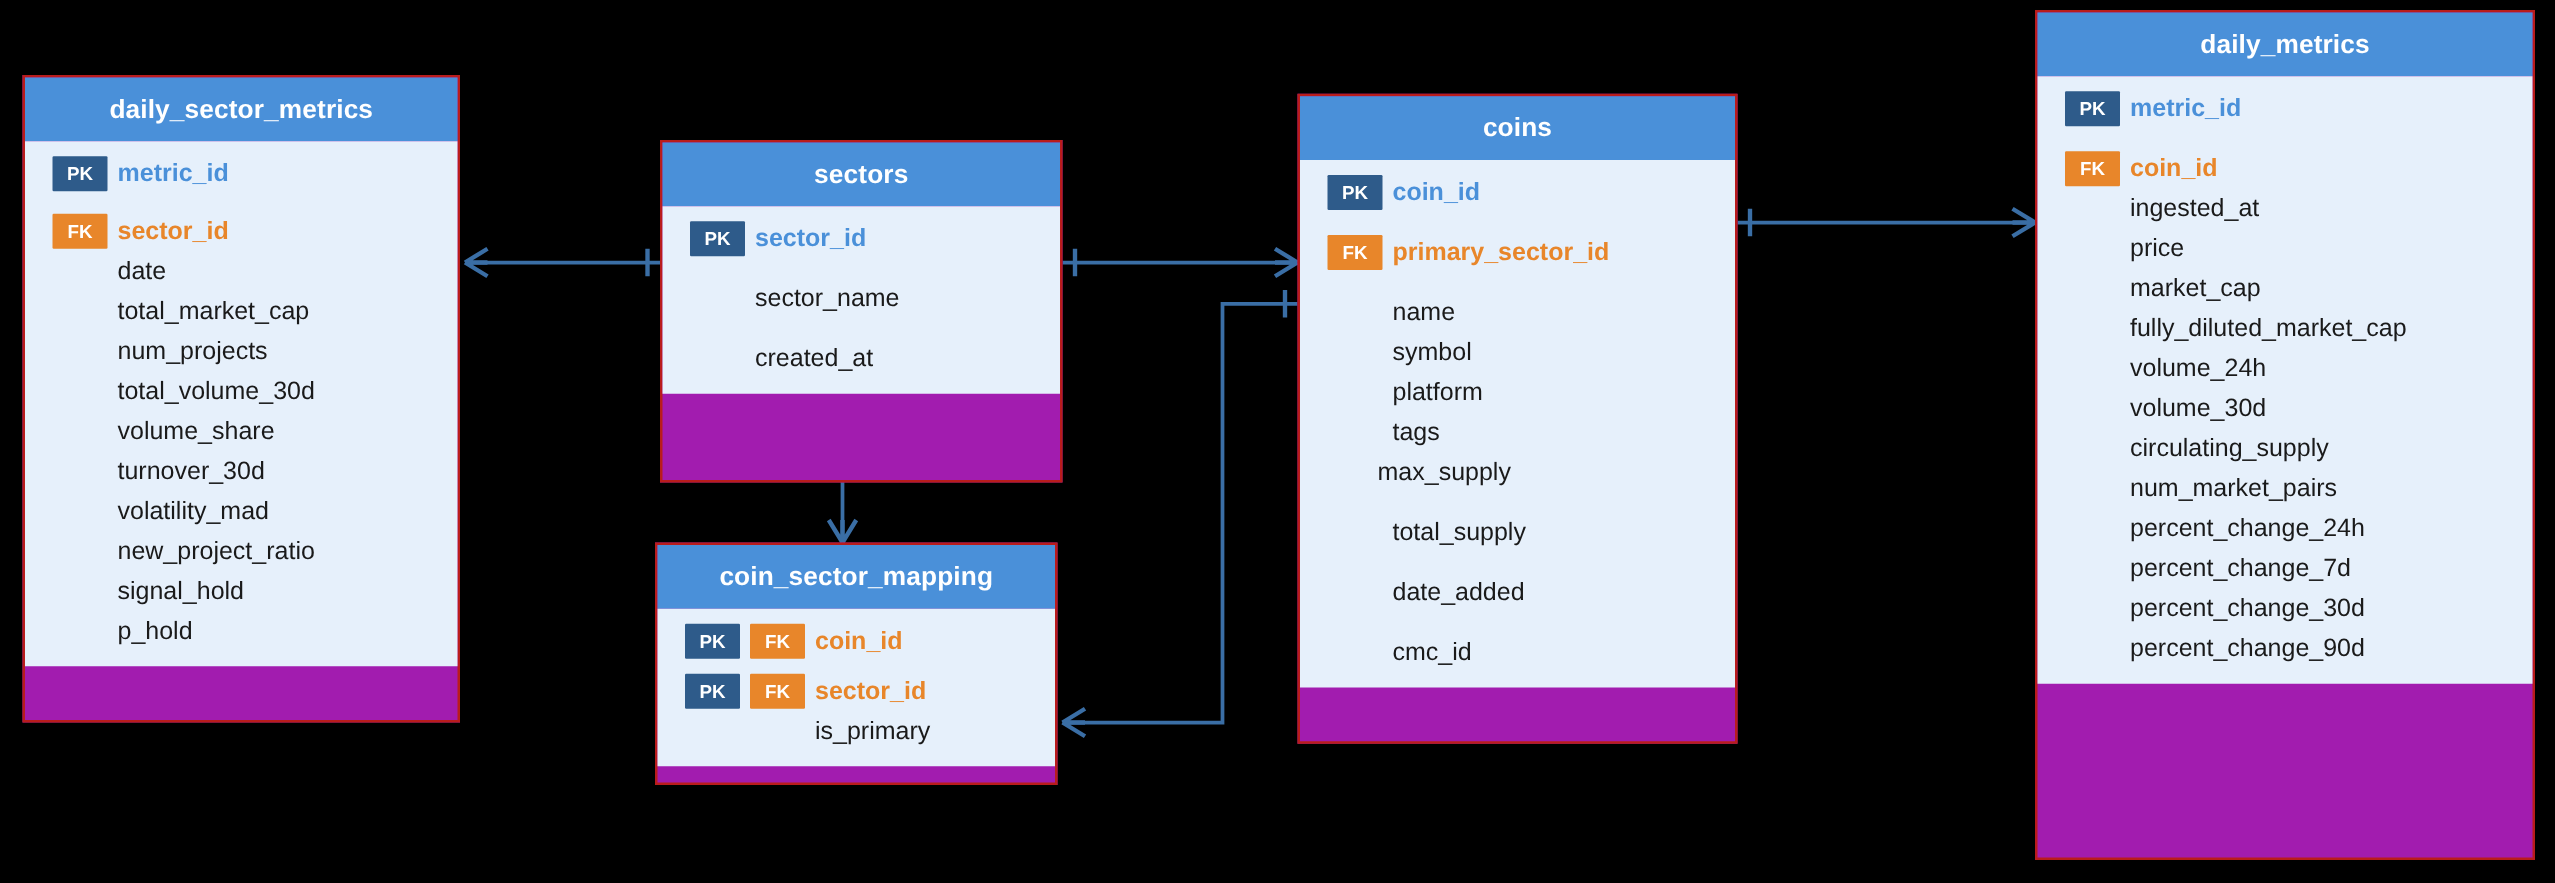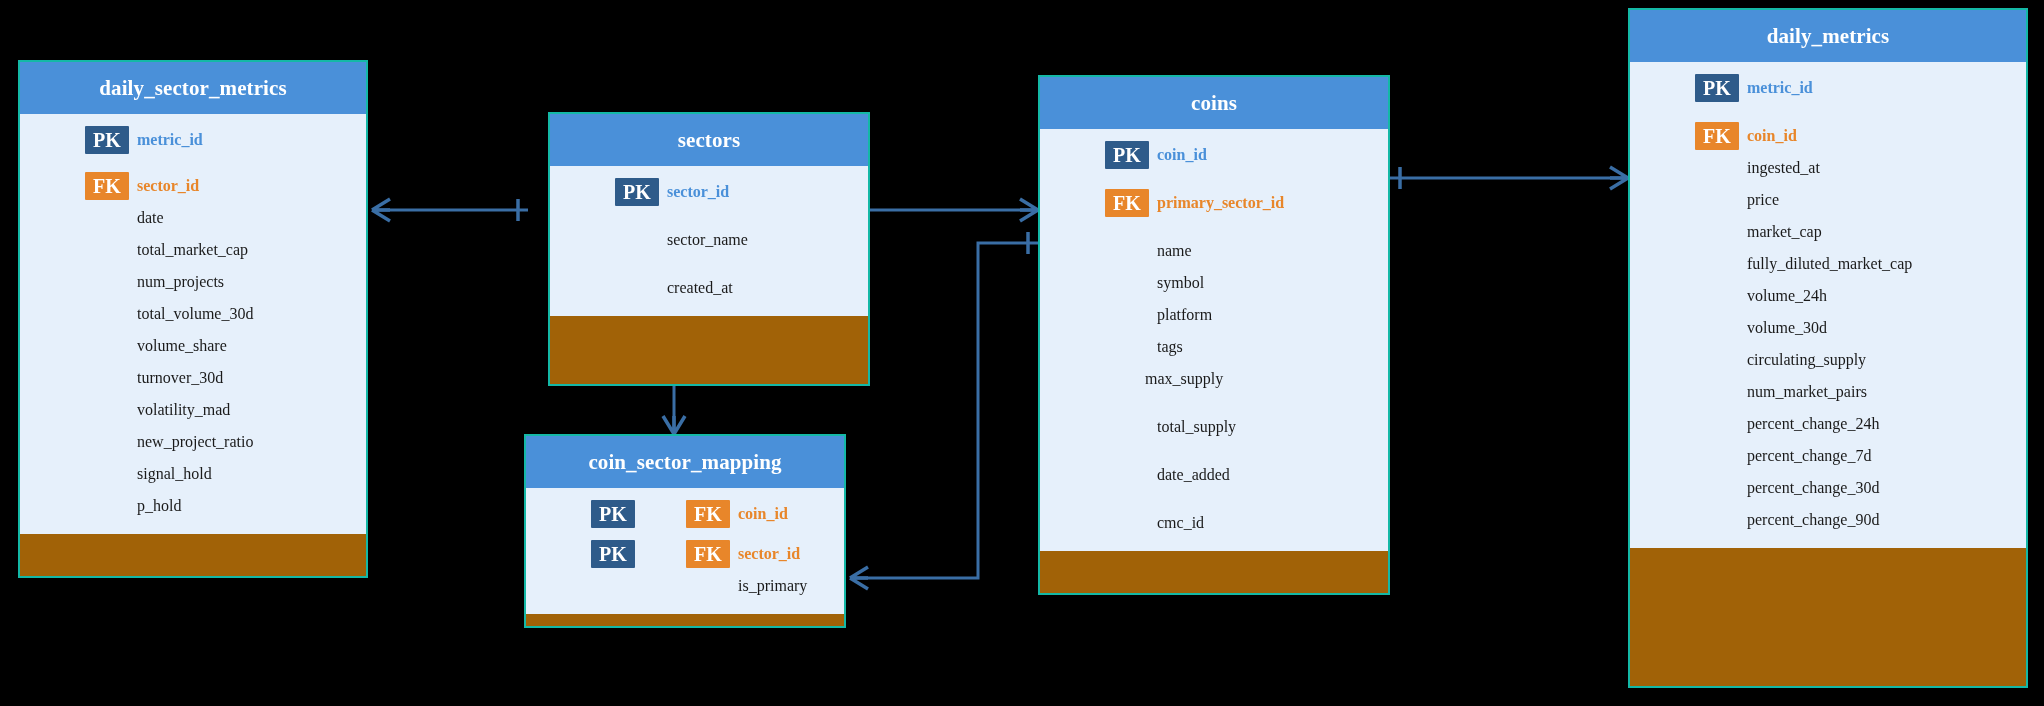--- a/index.html
+++ b/index.html
@@ -23,24 +23,23 @@
   }
   #edges {
     position: absolute;
     left: 0; top: 0;
     width: 2044px;
     height: 706px;
     pointer-events: none;
   }
   .entity {
     position: absolute;
-    background: #a16207;
-    border: 2px solid #14b8a6;
+    background: #a21caf;
+    border: 2px solid #b91c1c;
     box-sizing: border-box;
-    font-family: Liberation Serif, serif;
   }
   .entity-header {
     background: #4a90d9;
     color: #ffffff;
     font-weight: bold;
     font-size: 21px;
     text-align: center;
     padding: 14px 8px 13px 8px;
     letter-spacing: 0.1px;
   }
@@ -56,31 +55,30 @@
     box-sizing: border-box;
   }
   .key-slot {
     width: 44px;
     height: 28px;
     margin-right: 8px;
     flex: 0 0 auto;
     display: flex;
     align-items: center;
     justify-content: center;
-    font-size: 20px;
+    font-size: 15px;
     font-weight: bold;
     color: #ffffff;
     border-radius: 1px;
-    margin-left: 43px;
   }
   .key-slot.pk { background: #2e5b8a; }
   .key-slot.fk { background: #e8862a; }
   .key-slot.empty { background: transparent; }
   .field-name {
-    font-size: 16px;
+    font-size: 20px;
     color: #1a1a1a;
     white-space: nowrap;
   }
   .field-name.pk-name {
     color: #4a90d9;
     font-weight: bold;
   }
   .field-name.fk-name {
     color: #e8862a;
     font-weight: bold;
@@ -165,21 +163,21 @@
         <div class="field-row">
           <span class="key-slot empty"></span>
           <span class="field-name">signal_hold</span>
         </div>
         <div class="field-row">
           <span class="key-slot empty"></span>
           <span class="field-name">p_hold</span>
         </div>
       </div>
     </div>
-    <div class="entity" style="left: 548px; top: 112px; width: 322px; height: 274px;">
+    <div class="entity" style="left: 528px; top: 112px; width: 322px; height: 274px;">
       <div class="entity-header">sectors</div>
       <div class="entity-body">
         <div class="field-row" style="margin-bottom: 16px;">
           <span class="key-slot pk">PK</span>
           <span class="field-name pk-name">sector_id</span>
         </div>
         <div class="field-row" style="margin-bottom: 16px;">
           <span class="key-slot empty"></span>
           <span class="field-name">sector_name</span>
         </div>

